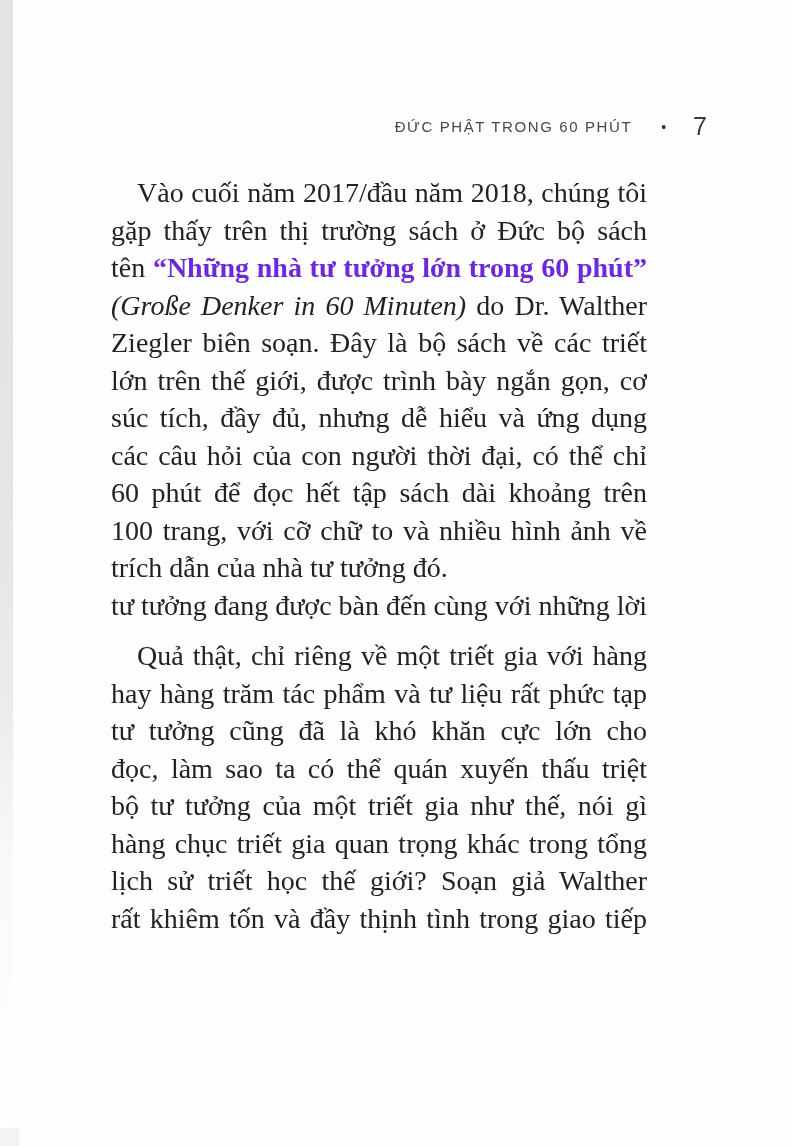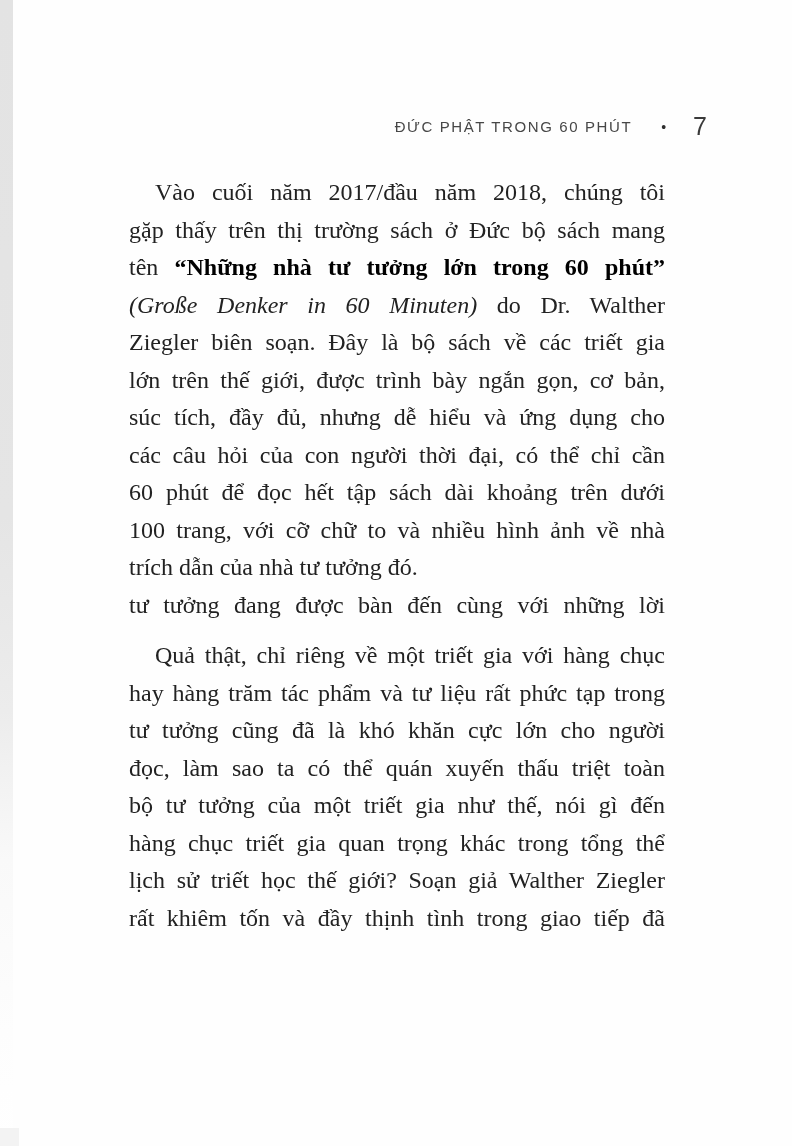--- a/index.html
+++ b/index.html
@@ -55,39 +55,39 @@
   }
   .page-number {
     font-size: 25px;
     font-weight: 300;
     color: #3a3a3a;
     letter-spacing: 0;
   }
   
   .text-block {
     position: absolute;
-    left: 129px;
+    left: 111px;
     top: 174px;
     width: 536px;
     color: #222222;
-    font-size: 24px;
+    font-size: 28px;
   }
   .paragraph { margin: 0; }
   .paragraph + .paragraph { margin-top: 13px; }
   .text-line {
     height: 37.5px;
     line-height: 37.5px;
     text-align: justify;
     text-align-last: justify;
     overflow: hidden;
     white-space: normal;
   }
   .text-line.first { text-indent: 26px; }
   .text-line.para-end { text-align-last: left; }
-  .seg-b { font-weight: bold; color: #000000; }
+  .seg-b { font-weight: bold; color: #6d28d9; }
   .seg-i { font-style: italic; }
 </style>
 </head>
 <body>
 
 <div class="page">
 
   <div class="scan-edge"></div>
   <div class="scan-edge-bottom"></div>
 

